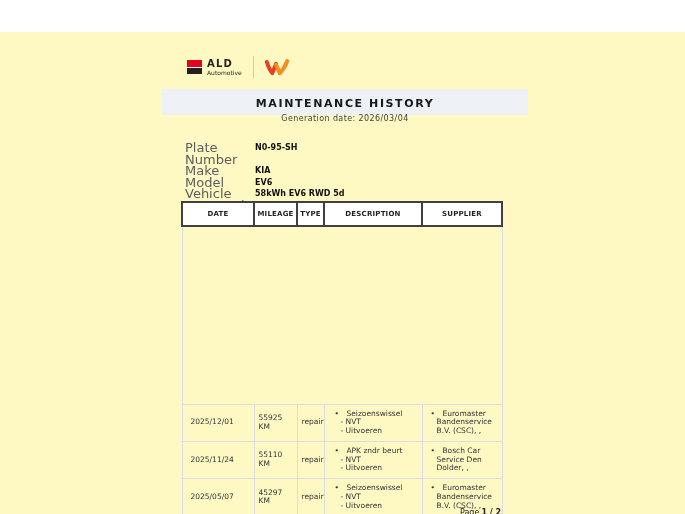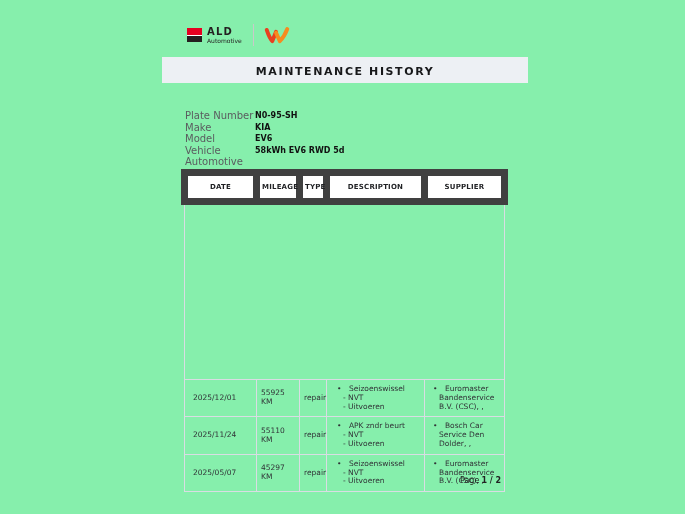--- a/index.html
+++ b/index.html
@@ -1,19 +1,19 @@
 <!DOCTYPE html>
 <html><head>
 <meta charset="utf-8">
 <style>
   * { margin: 0; padding: 0; box-sizing: border-box; }
   html, body { width: 685px; height: 514px; background: #ffffff; }
   body { font-family: "DejaVu Sans", sans-serif; position: relative; color: #222; }
 
-  .page { position: absolute; inset: 0; background: #86efac; }
+  .page { position: absolute; inset: 0; background: #fef9c3; margin-top: 32px; }
 
   
   .logo-row { position: absolute; left: 187px; top: 24px; display: flex; align-items: center; }
   .ald-logo { display: flex; align-items: center; gap: 5px; }
   .ald-mark { width: 15px; height: 14px; display: flex; flex-direction: column; }
   .ald-mark .red { flex: 1; background: #e60021; }
   .ald-mark .gap { height: 1px; background: #ffffff; }
   .ald-mark .black { flex: 1; background: #241f20; }
   .ald-name { font-size: 10px; font-weight: bold; letter-spacing: 1.2px; color: #241f20; line-height: 10px; }
   .ald-tag { font-size: 6px; color: #241f20; line-height: 7px; }
@@ -22,29 +22,29 @@
 
   
   .title-band { position: absolute; left: 162px; top: 57px; width: 366px; height: 26px;
                 background: #edf0f4; text-align: center; }
   .doc-title { padding-top: 8px; font-size: 11px; font-weight: bold; letter-spacing: 1.6px; color: #17181a; }
   .gen-date { margin-top: 4px; font-size: 8px; letter-spacing: 0.4px; color: #3d3f42; }
 
   
   .info-block { position: absolute; left: 185px; top: 110px; }
   .info-row { display: flex; line-height: 11.6px; }
-  .info-label { width: 70px; font-size: 10px; color: #5a5c5f; }
+  .info-label { width: 70px; font-size: 13px; color: #5a5c5f; }
   .info-value { font-size: 8px; font-weight: bold; color: #111; }
 
   
   .table-wrap { position: absolute; left: 181px; top: 169px; width: 321px; }
   table { border-collapse: collapse; table-layout: fixed; width: 320px; }
   col.c1 { width: 72px; } col.c2 { width: 43px; } col.c3 { width: 27px; }
   col.c4 { width: 98px; } col.c5 { width: 80px; }
-  th { border: 7px solid #404040; background: #fff; font-size: 7px; font-weight: bold;
+  th { border: 2px solid #404040; background: #fff; font-size: 7px; font-weight: bold;
        letter-spacing: 0.2px; color: #1f2023; text-align: center; padding: 7px 2px; }
   td { border: 1px solid #d9dde3; vertical-align: middle; font-size: 7.5px; color: #303236;
        padding: 5px 4px; line-height: 8.8px; }
   tr.spacer-row td { height: 178px; padding: 0; }
   td.c-date { padding-left: 8px; }
   td.c-mileage { padding-left: 4px; }
   td.c-type { padding-left: 4px; }
   td.c-desc { padding-left: 10px; padding-right: 16px; }
   td.c-supplier { padding-left: 8px; padding-right: 4px; }
   .bullet-line { padding-left: 6px; text-indent: -6px; }
@@ -74,20 +74,21 @@
     </div>
     <div class="logo-divider"></div>
     <svg class="w-mark" width="28" height="21" viewBox="0 0 30 22">
       <path d="M4 5 Q7 14 10 17 L14 7" stroke="#e8401f" stroke-width="4.2" fill="none" stroke-linecap="round" stroke-linejoin="round"></path>
       <path d="M14 8 L18 17 Q23 12 26 4" stroke="#f68b1f" stroke-width="4.2" fill="none" stroke-linecap="round" stroke-linejoin="round"></path>
     </svg>
   </div>
 
   <div class="title-band">
     <div class="doc-title">MAINTENANCE HISTORY</div>
+    <div class="gen-date">Generation date: 2026/03/04</div>
   </div>
 
   <div class="info-block">
       <div class="info-row">
     <div class="info-label">Plate Number</div>
     <div class="info-value">N0-95-SH</div>
   </div>
       <div class="info-row">
     <div class="info-label">Make</div>
     <div class="info-value">KIA</div>

